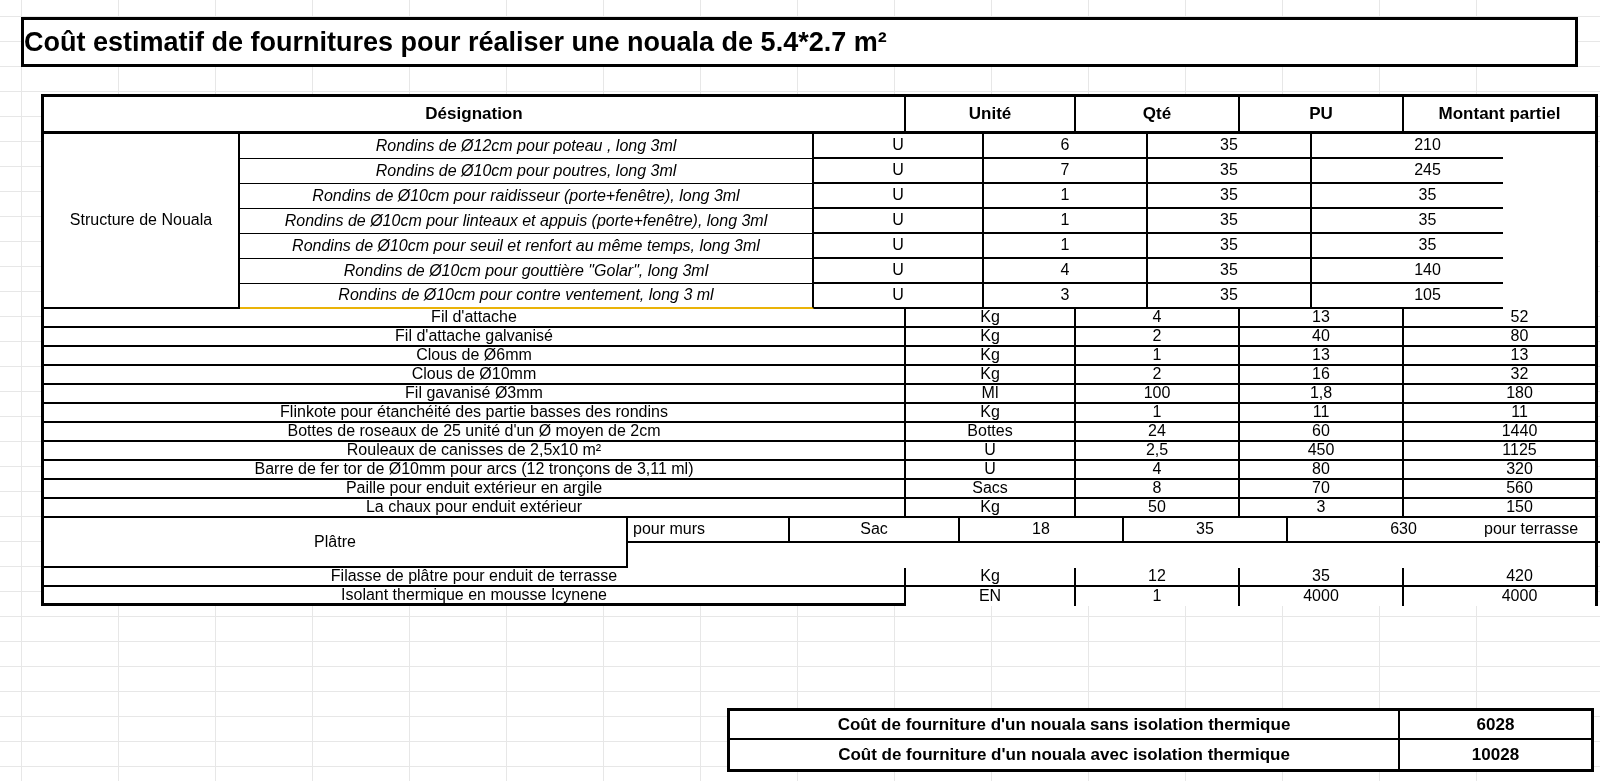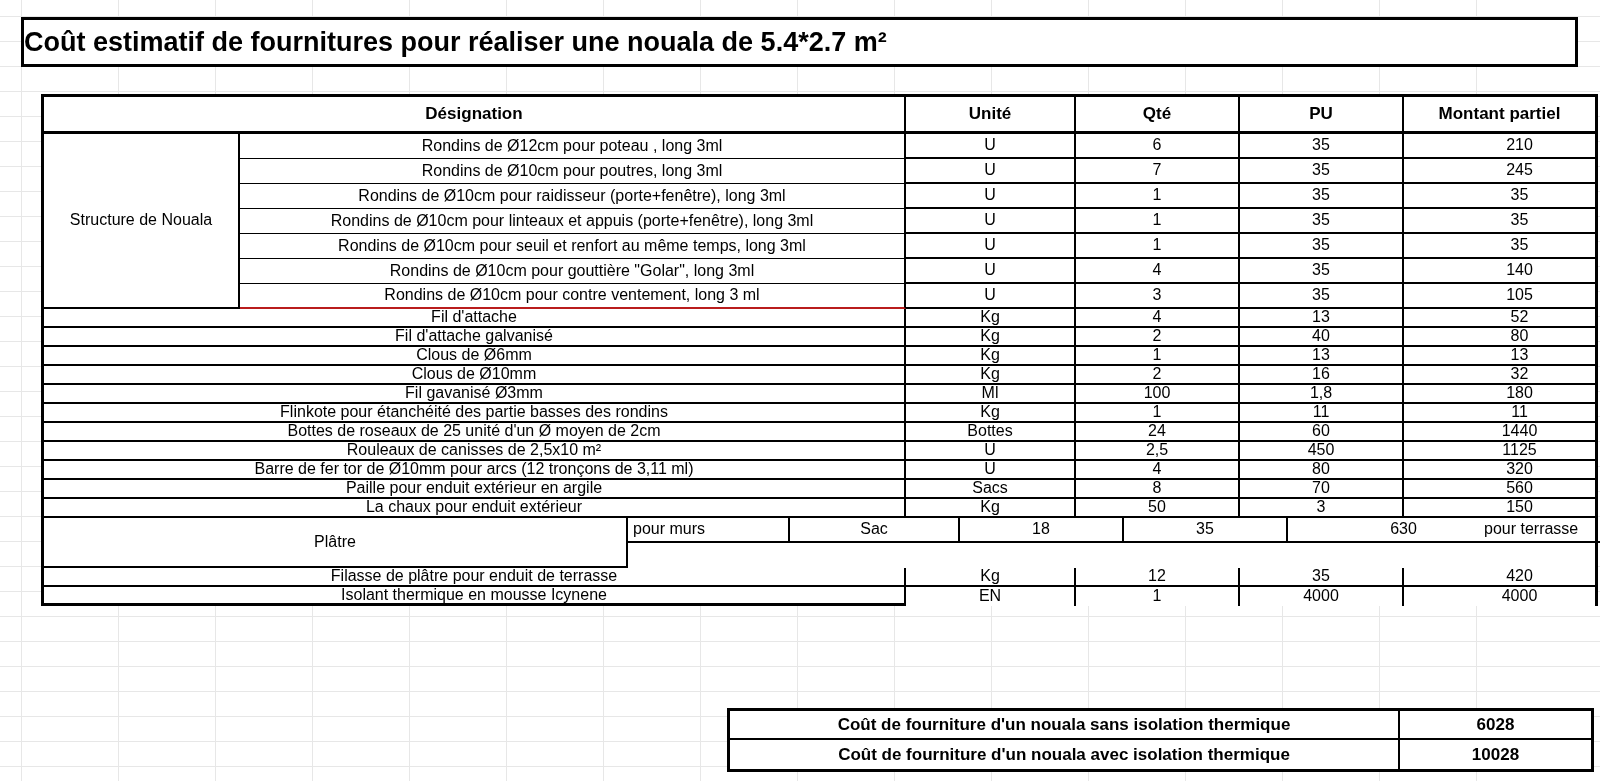--- a/index.html
+++ b/index.html
@@ -27,23 +27,23 @@
   .w-des{width:862px;}
   .w-unite{width:170px;}
   .w-qte{width:164px;}
   .w-pu{width:164px;}
   .w-montant{width:191px;}
   
   .structure{display:flex;height:175px;}
   .group-cell{width:196px;}
   .group-items{display:flex;flex-direction:column;width:1355px;}
   .item-row{display:flex;height:25px;}
-  .w-des-s{width:666px;}
+  .w-des-s{width:574px;font-style:italic;}
   .structure .item-row .w-des-s{border-bottom:1px solid #000;}
-  .structure .item-row:last-child .w-des-s{border-bottom:2px solid #b91c1c;}
+  .structure .item-row:last-child .w-des-s{border-bottom:2px solid #eab308;}
   
   .platre{display:flex;height:50px;}
   .platre-label{width:584px;}
   .platre-items{display:flex;flex-direction:row;width:851px;}
   .w-sub{width:162px;justify-content:flex-start;padding-left:5px;box-sizing:border-box;}
   
   .row.no-bottom .cell{border-bottom:none;}
   .row.no-bottom .w-des{border-bottom:3px solid #000;}
   
   .summary{position:absolute;left:727px;top:708px;width:867px;background:#fff;

